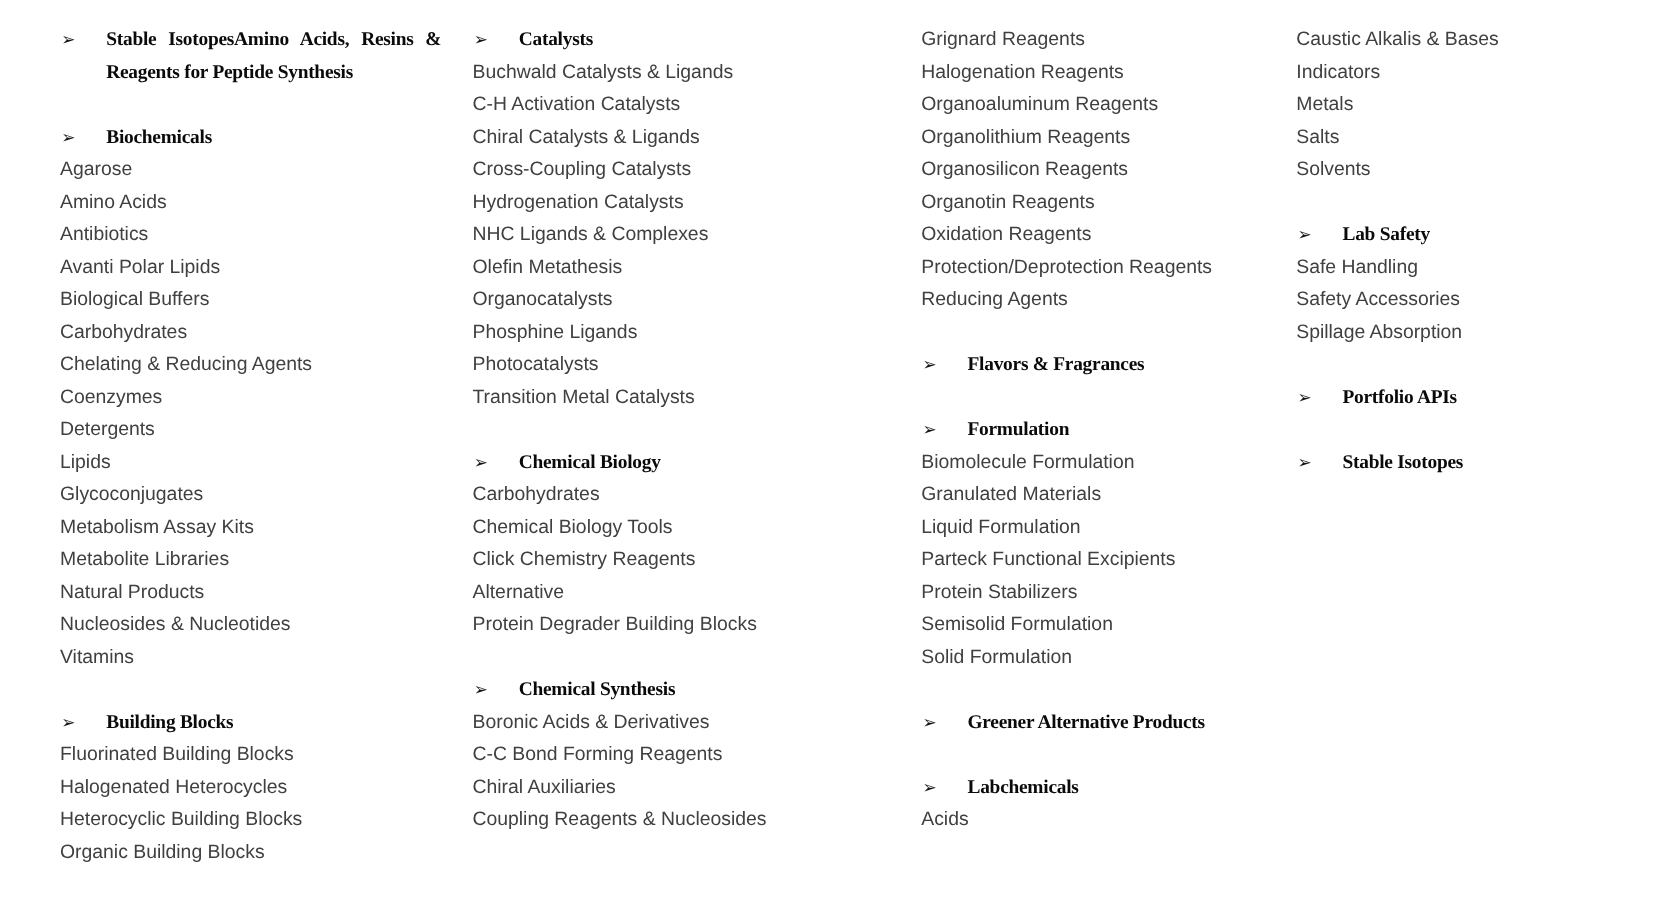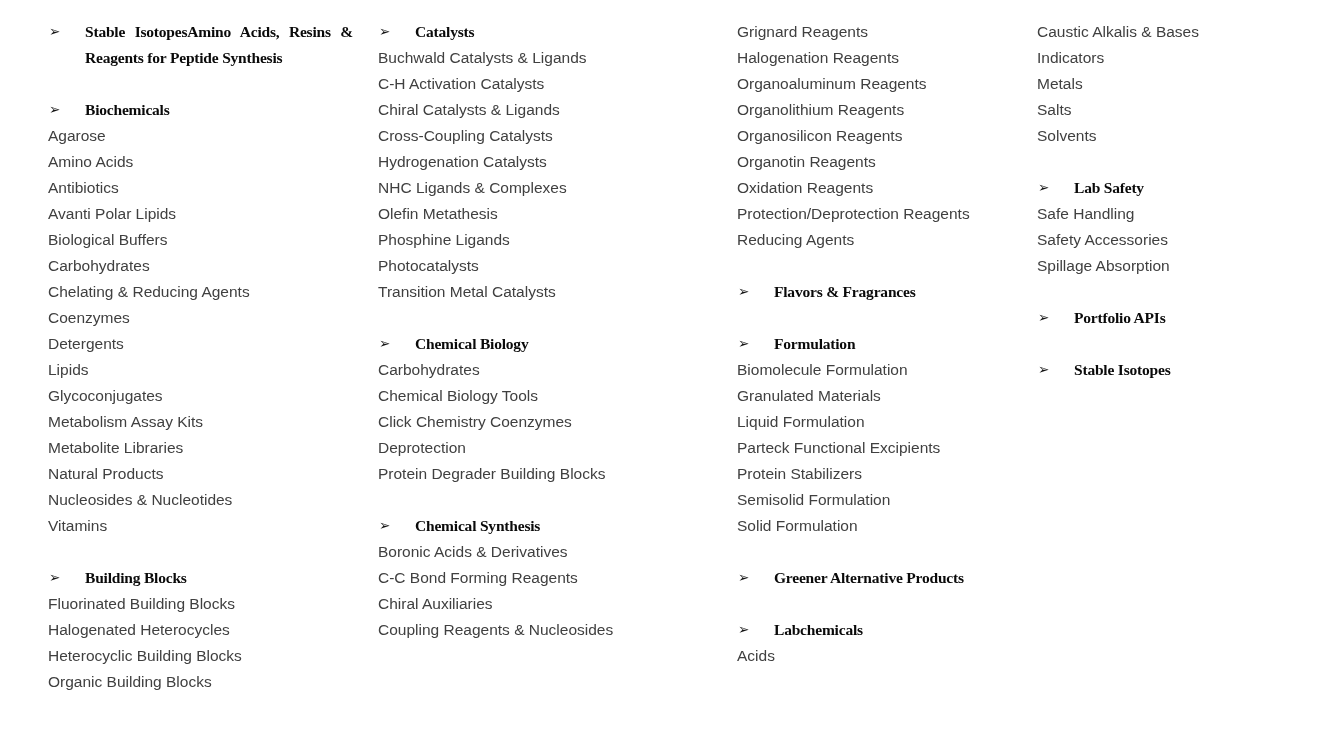--- a/index.html
+++ b/index.html
@@ -100,29 +100,30 @@
     </div>
   <div class="col col-1">
       <div class="header-row"><span class="arrow">➢</span><span class="header-label">Catalysts</span></div>
       <div class="item-row">Buchwald Catalysts &amp; Ligands</div>
       <div class="item-row">C-H Activation Catalysts</div>
       <div class="item-row">Chiral Catalysts &amp; Ligands</div>
       <div class="item-row">Cross-Coupling Catalysts</div>
       <div class="item-row">Hydrogenation Catalysts</div>
       <div class="item-row">NHC Ligands &amp; Complexes</div>
       <div class="item-row">Olefin Metathesis</div>
+      <div class="item-row">Organocatalysts</div>
       <div class="item-row">Phosphine Ligands</div>
       <div class="item-row">Photocatalysts</div>
       <div class="item-row">Transition Metal Catalysts</div>
       <div class="spacer"></div>
       <div class="header-row"><span class="arrow">➢</span><span class="header-label">Chemical Biology</span></div>
       <div class="item-row">Carbohydrates</div>
       <div class="item-row">Chemical Biology Tools</div>
-      <div class="item-row">Click Chemistry Coenzymes</div>
-      <div class="item-row">Deprotection</div>
+      <div class="item-row">Click Chemistry Reagents</div>
+      <div class="item-row">Alternative</div>
       <div class="item-row">Protein Degrader Building Blocks</div>
       <div class="spacer"></div>
       <div class="header-row"><span class="arrow">➢</span><span class="header-label">Chemical Synthesis</span></div>
       <div class="item-row">Boronic Acids &amp; Derivatives</div>
       <div class="item-row">C-C Bond Forming Reagents</div>
       <div class="item-row">Chiral Auxiliaries</div>
       <div class="item-row">Coupling Reagents &amp; Nucleosides</div>
     </div>
   <div class="col col-2">
       <div class="item-row">Grignard Reagents</div>

